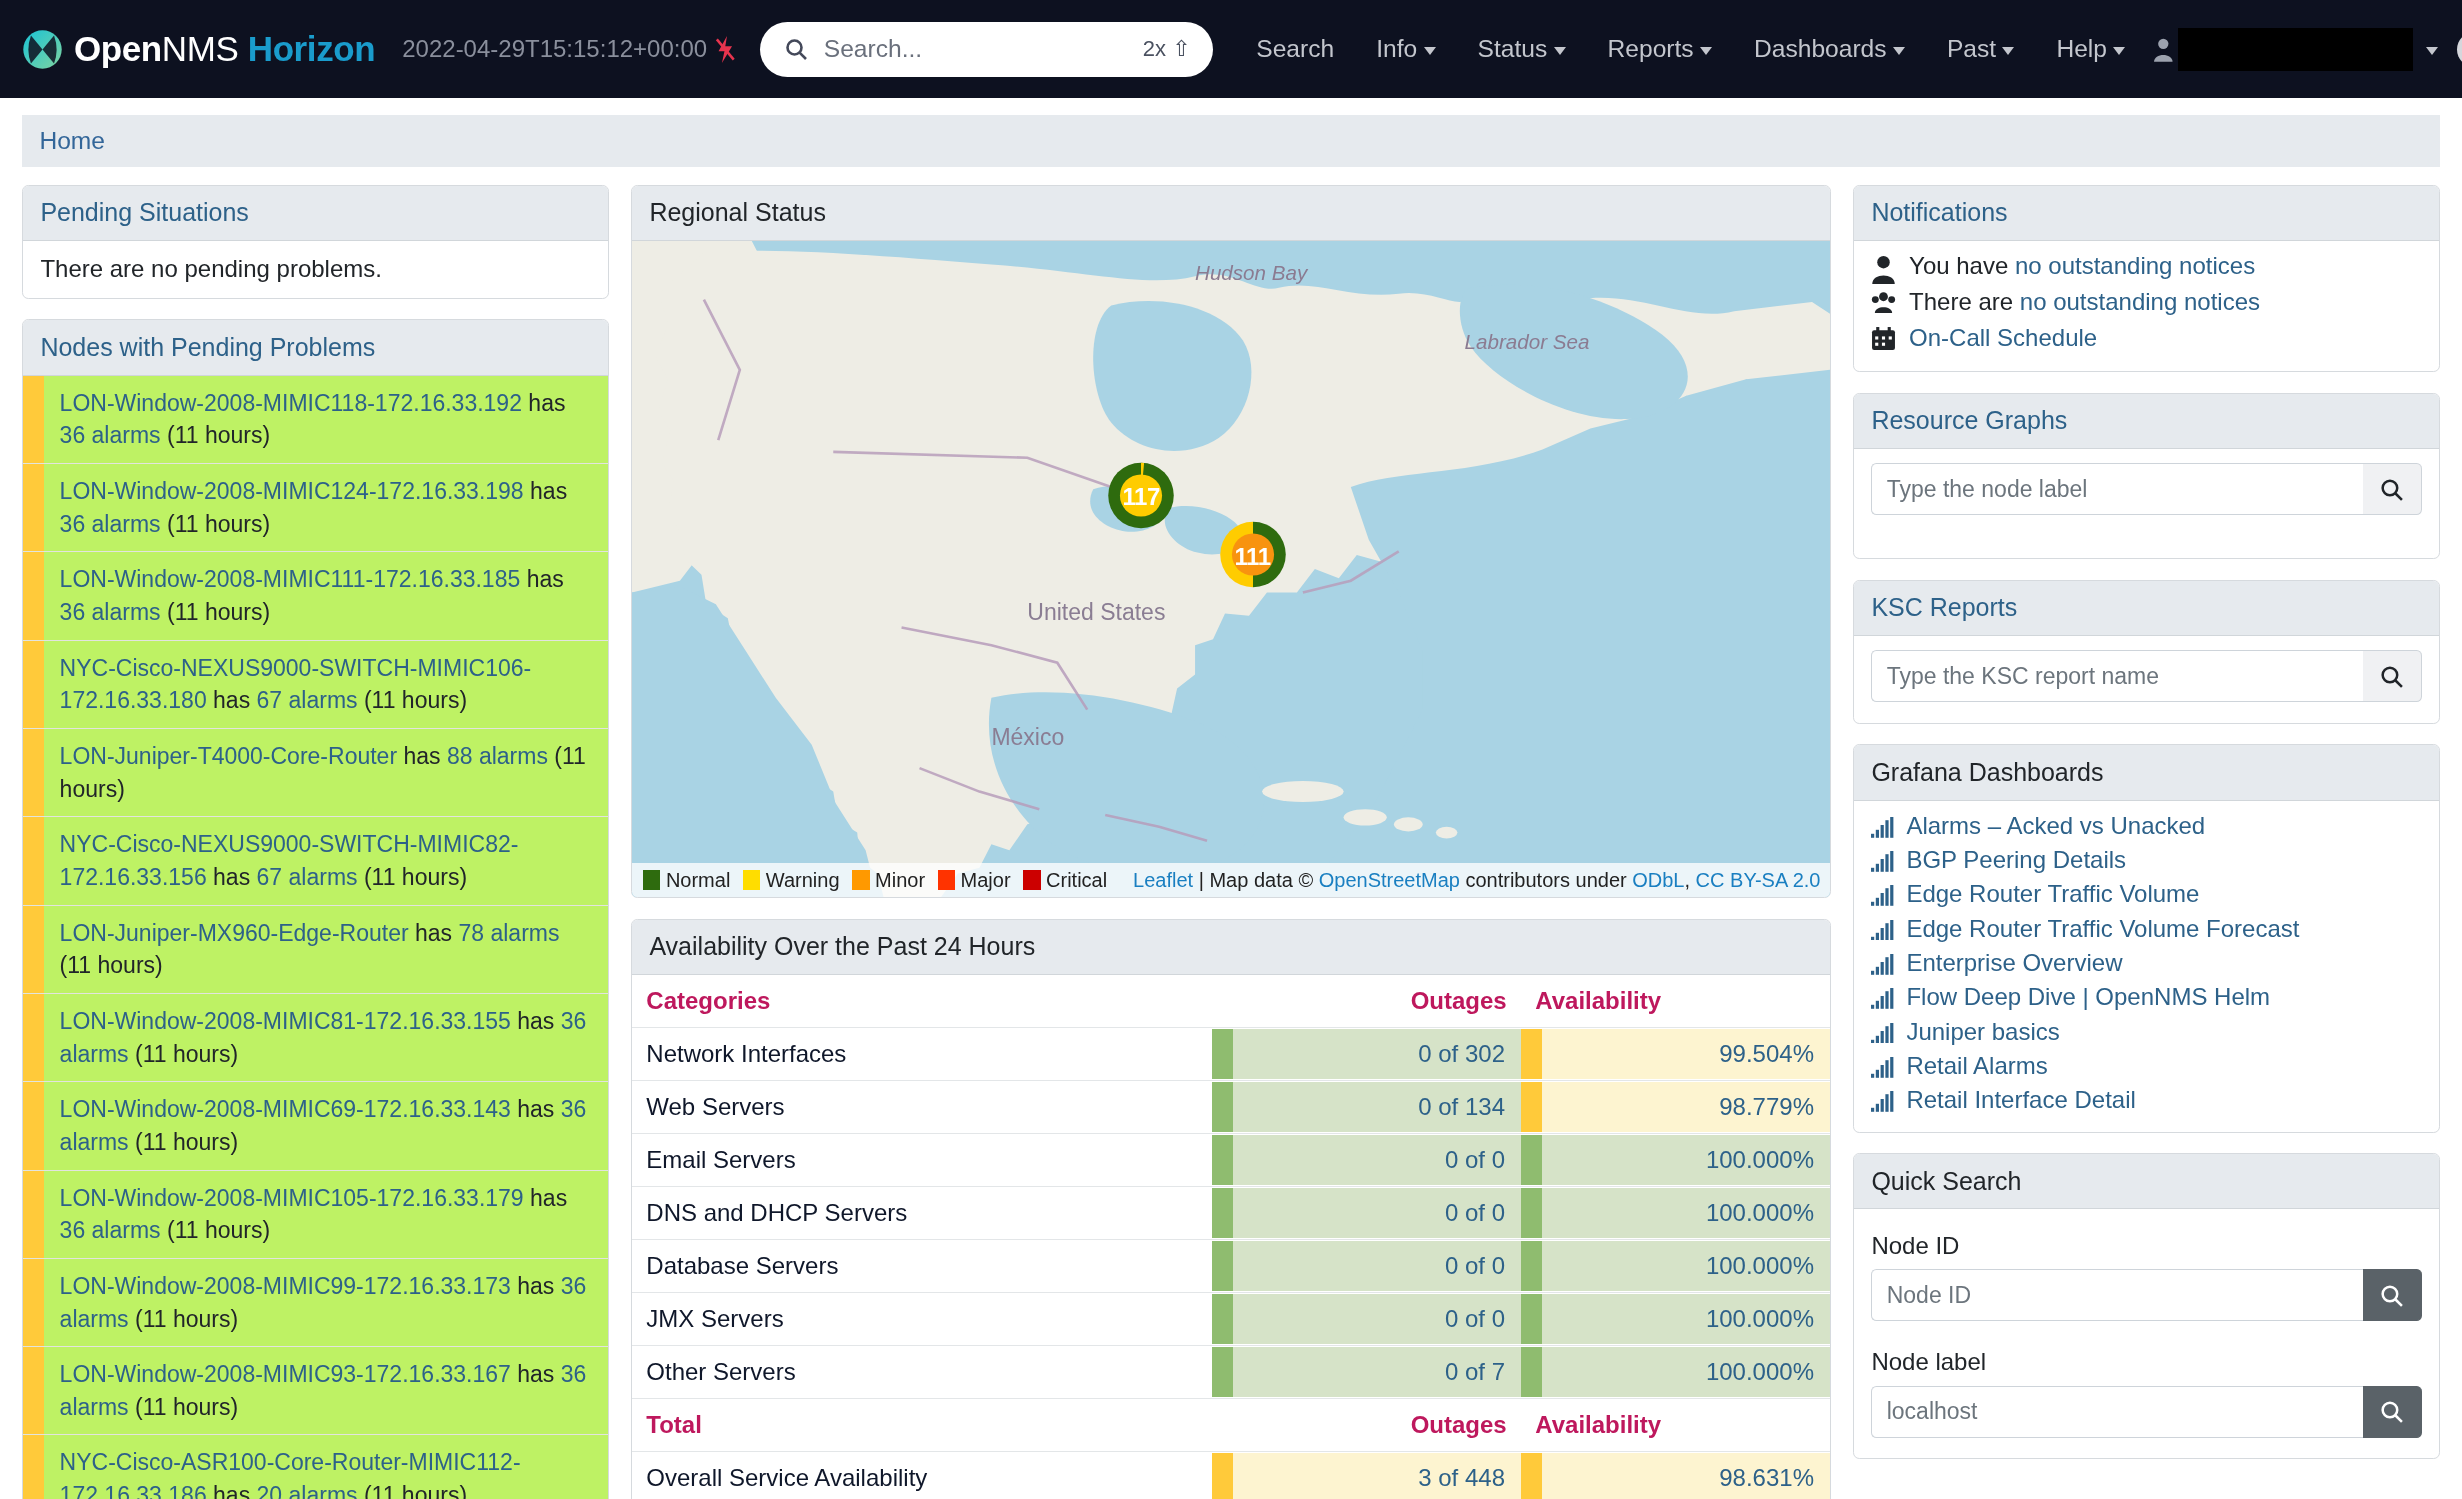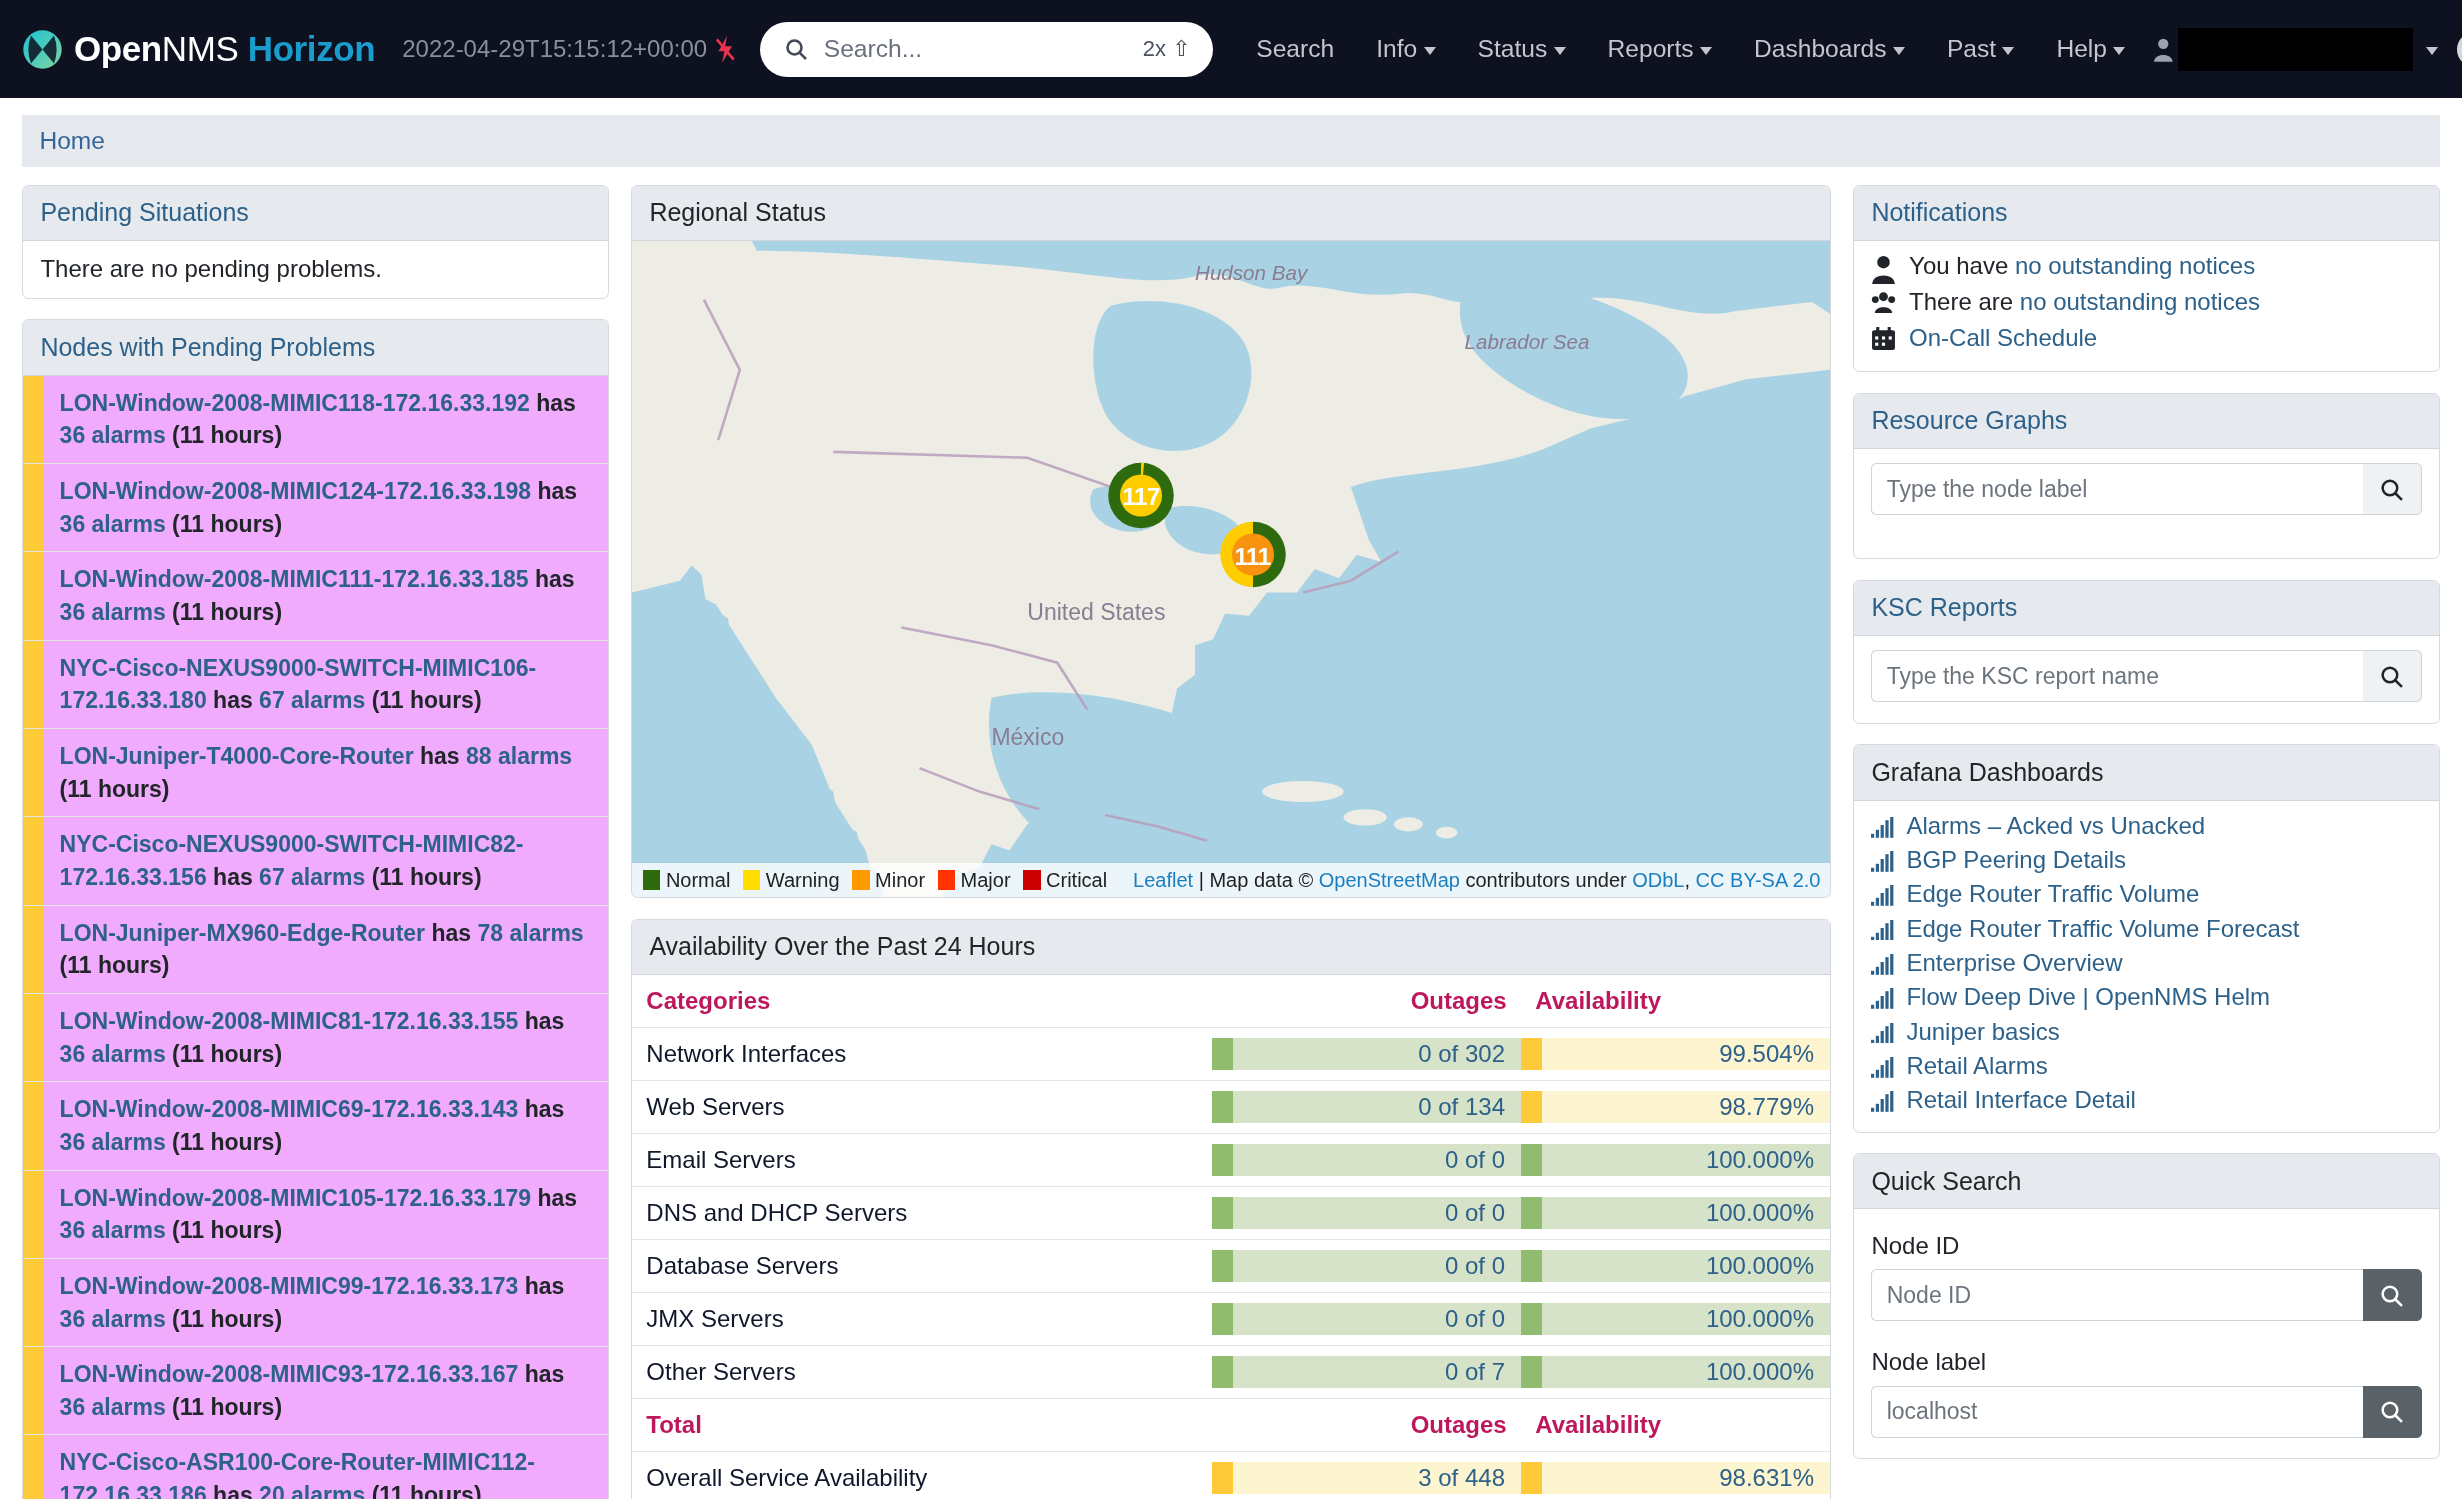--- a/index.html
+++ b/index.html
@@ -102,22 +102,21 @@
   }
   .panel-head.dark { color: #212529; }
   .panel-body { padding: 14.3px 17.4px; font-size: 24px; color: #212529; }
   .panel-body.tight { padding: 11px 17.4px; }
 
   
   .node-list { }
   .node-item {
     display: flex; align-items: stretch;
     border-bottom: 0.8px solid #e2e4df;
-    background: #f0abfc;
-    font-weight: bold;
+    background: #bef264;
   }
   .node-strip { width: 20.6px; flex: 0 0 20.6px; background: #ffca3a; }
   .node-text {
     padding: 11px 14.3px 11px 16px; font-size: 23px; line-height: 1.42;
     color: #212529;
   }
   .node-text a { color: #2d6189; text-decoration: none; }
   .node-item:last-child { border-bottom: none; }
 
   
@@ -151,21 +150,21 @@
   
   table.avail { width: 100%; border-collapse: collapse; }
   table.avail th, table.avail td {
     font-size: 24px; padding: 12px 14.3px; text-align: left;
     border-bottom: 0.8px solid #e3e6e8;
   }
   table.avail th { font-weight: bold; color: #be185d; }
   table.avail td.cat a { color: #0f172a; text-decoration: none; }
   td.bar-cell { padding: 0 !important; position: relative; text-align: right; vertical-align: middle; }
   .bar-inner {
-    display: flex; align-items: stretch; height: 32px; width: 100%;
+    display: flex; align-items: stretch; height: 50px; width: 100%;
   }
   .bar-tick { width: 20.6px; flex: 0 0 20.6px; }
   .bar-fill {
     flex: 1 1 auto; display: flex; align-items: center; justify-content: flex-end;
     padding-right: 16px; font-size: 24px; color: #2d6189;
   }
   .col-out { width: 309px; }
   .col-avail { width: 309px; }
 
   

